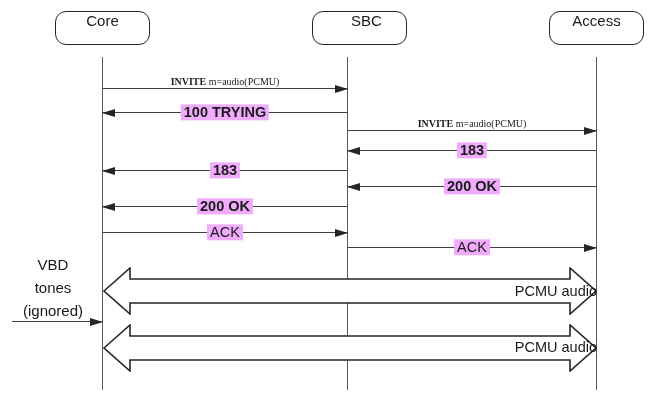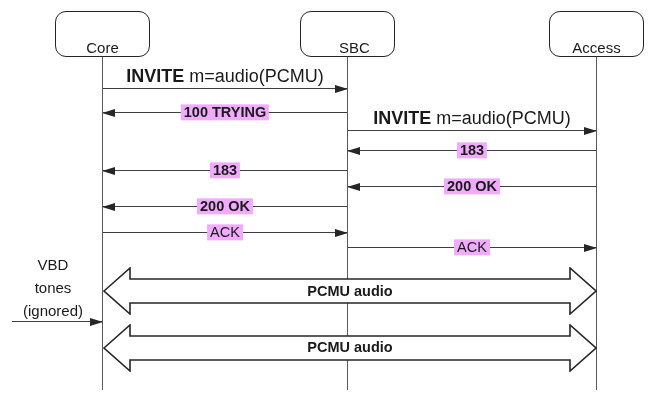--- a/index.html
+++ b/index.html
@@ -8,31 +8,31 @@
     width:654px; height:404px;
     background:#ffffff;
     font-family:"Liberation Sans","DejaVu Sans",sans-serif;
     color:#1a1a1a;
     overflow:hidden;
   }
 
   
   .actor {
     position:absolute;
-    top:11px; width:95px; height:46px;
+    top:11px; width:95px; height:34px;
     border:1.6px solid #262626;
     border-radius:11px;
     background:#ffffff;
-    display:flex; align-items:flex-end; justify-content:center;
+    display:flex; align-items:flex-start; justify-content:center;
     font-size:15px;
     box-sizing:border-box;
     z-index:3;
   }
   #actor-core   { left:55px; }
-  #actor-sbc    { left:300px;padding-left:14px; }
+  #actor-sbc    { left:312px;padding-left:14px; }
   #actor-access { left:549px; }
 
   
   .lifeline {
     position:absolute;
     top:57px; height:333px; width:1.4px;
     background:#595959;
     z-index:1;
   }
   #life-core   { left:101.6px; }
@@ -53,21 +53,21 @@
     border-width:4.5px 0 4.5px 13px;
     border-color:transparent transparent transparent #262626;
   }
   .ah-l {
     left:-1px;
     border-width:4.5px 13px 4.5px 0;
     border-color:transparent #262626 transparent transparent;
   }
   .lbl-above {
     position:absolute; left:0; right:0; bottom:2px;
-    text-align:center; font-size:18px; white-space:nowrap;
+    text-align:center; font-size:10px; white-space:nowrap;font-family:Liberation Serif, serif;
   }
   .lbl-inline {
     position:absolute; left:50%; top:0;
     transform:translate(-50%,-54%);
     background:#f0abfc; padding:0 3px;
     font-size:14.5px; white-space:nowrap;
   }
   .b { font-weight:bold; }
 
   .span-core-sbc    { left:103px; width:244px; }
@@ -82,21 +82,21 @@
   #msg-6 { top:207px; }
   #msg-7 { top:233px; }
   #msg-8 { top:248px; }
 
   
   .media-arrow { position:absolute; left:103px; width:494px; height:48px; z-index:5; }
   #media-0 { top:267px; }
   #media-1 { top:324px; }
   .media-label {
     position:absolute; left:103px; width:494px; height:16px;
-    text-align:center; font-size:14.5px; z-index:6;font-weight:bold;
+    text-align:right; font-size:14.5px; z-index:6;
   }
   #media-label-0 { top:283px; }
   #media-label-1 { top:339px; }
 
   
   #note {
     position:absolute; left:3px; top:253px; width:100px;
     text-align:center; font-size:15px; line-height:23px;
     white-space:pre-line; z-index:2;
   }

